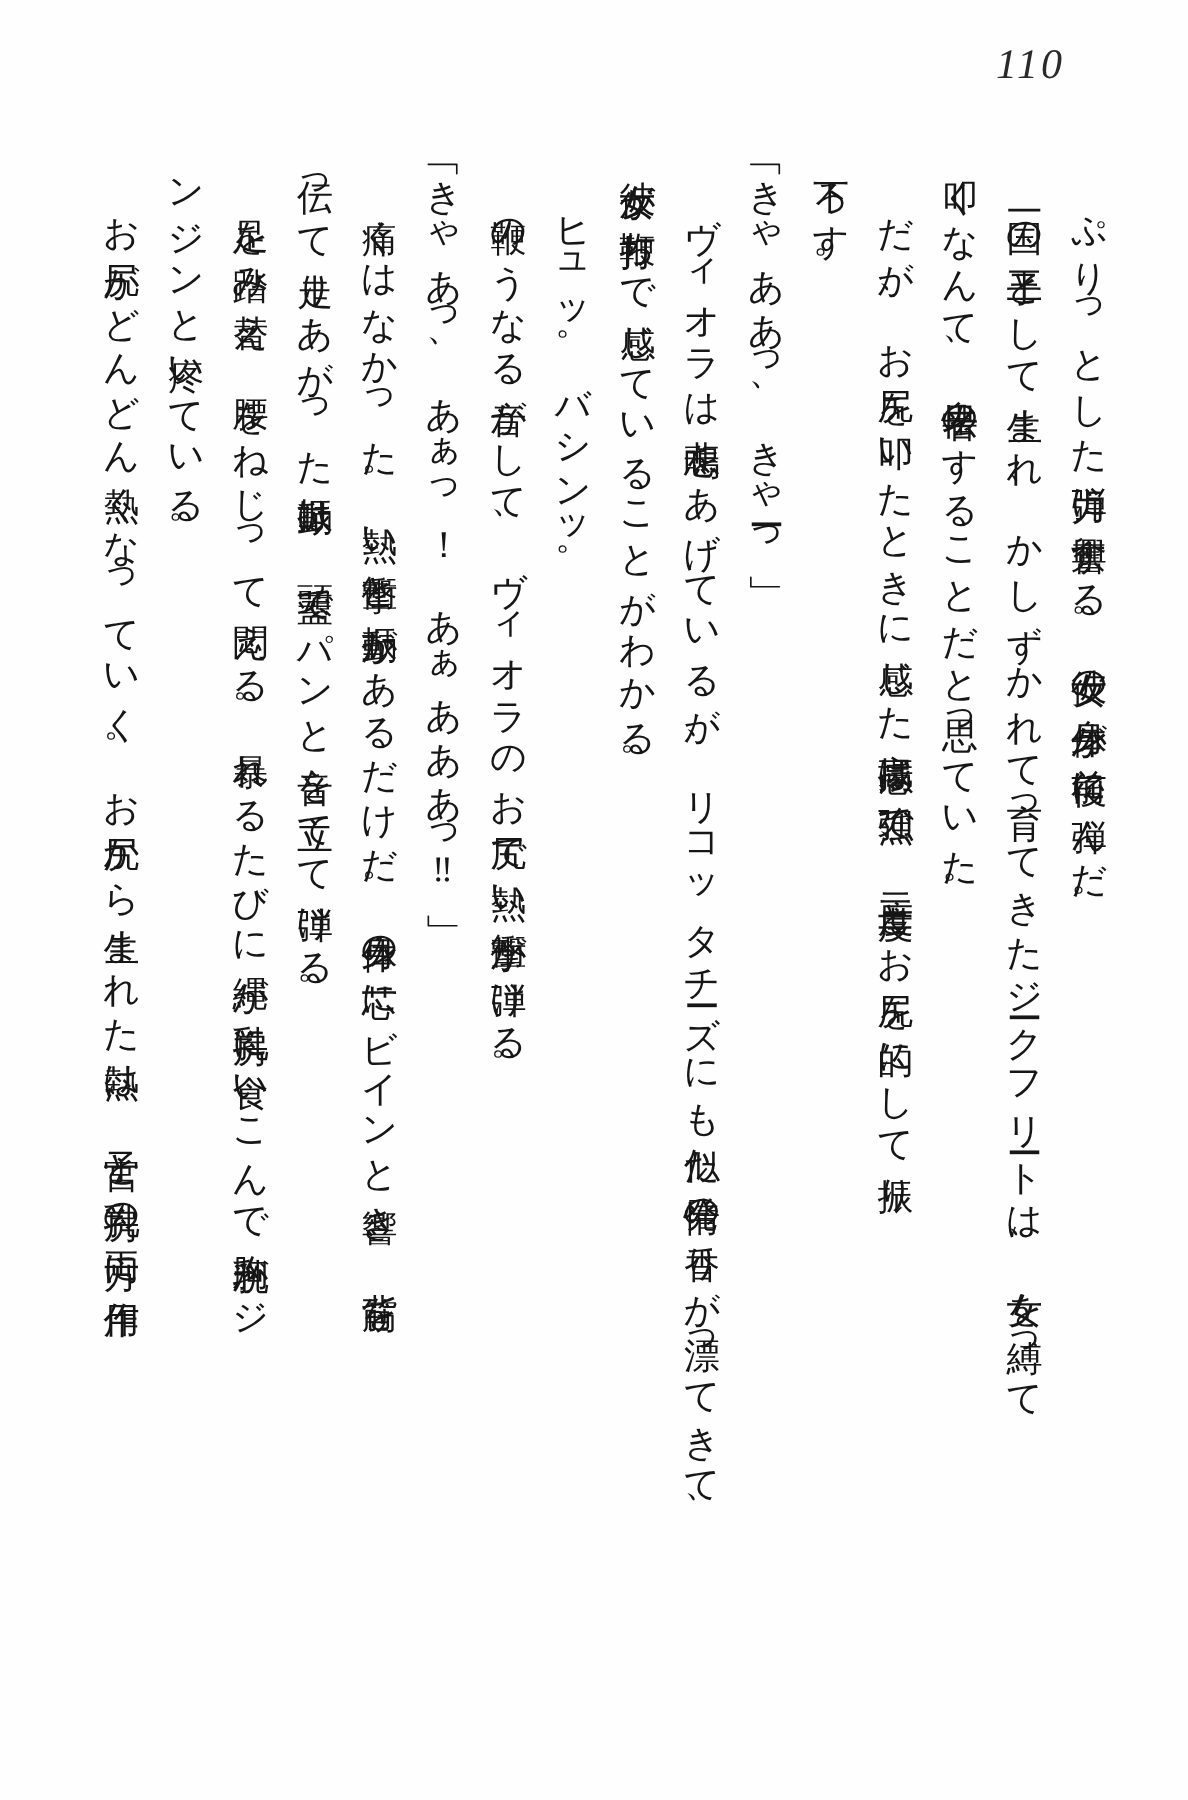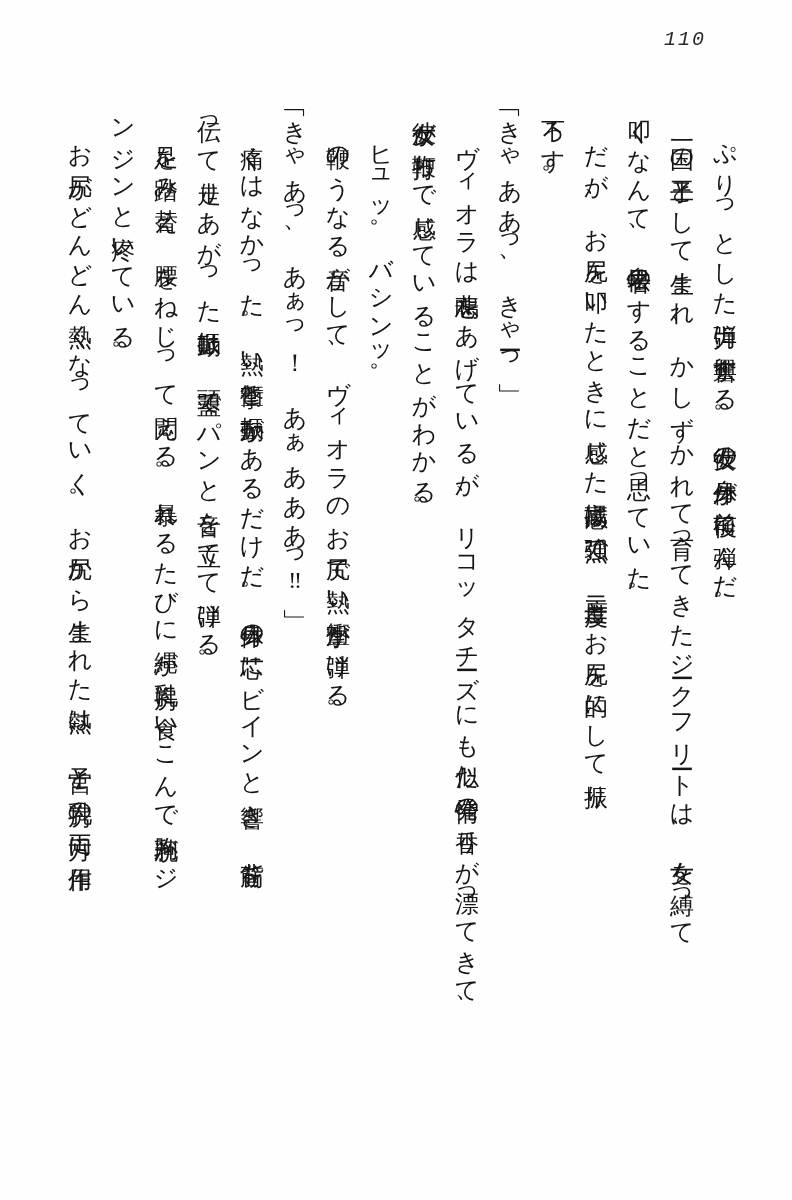--- a/index.html
+++ b/index.html
@@ -13,25 +13,24 @@
     height: 1200px;
     background: #fefefe;
     overflow: hidden;
     font-family: "Liberation Serif", "DejaVu Serif", serif;
     color: #1b1b1b;
   }
   .page-number {
     position: absolute;
     top: 28px;
     left: 664px;
-    font-size: 20px;
+    font-size: 28px;
     font-style: italic;
     letter-spacing: 2px;
     color: #2a2a2a;
-    font-family: Liberation Mono, monospace;
   }
   .text-block {
     position: absolute;
     top: 102px;
     right: 46px;
     height: 1096px;
     writing-mode: vertical-rl;
     text-orientation: mixed;
     font-size: 24px;
     line-height: 43px;      

